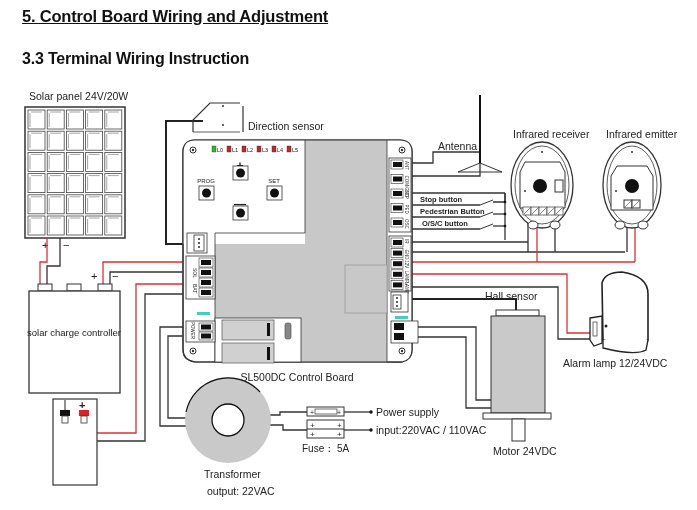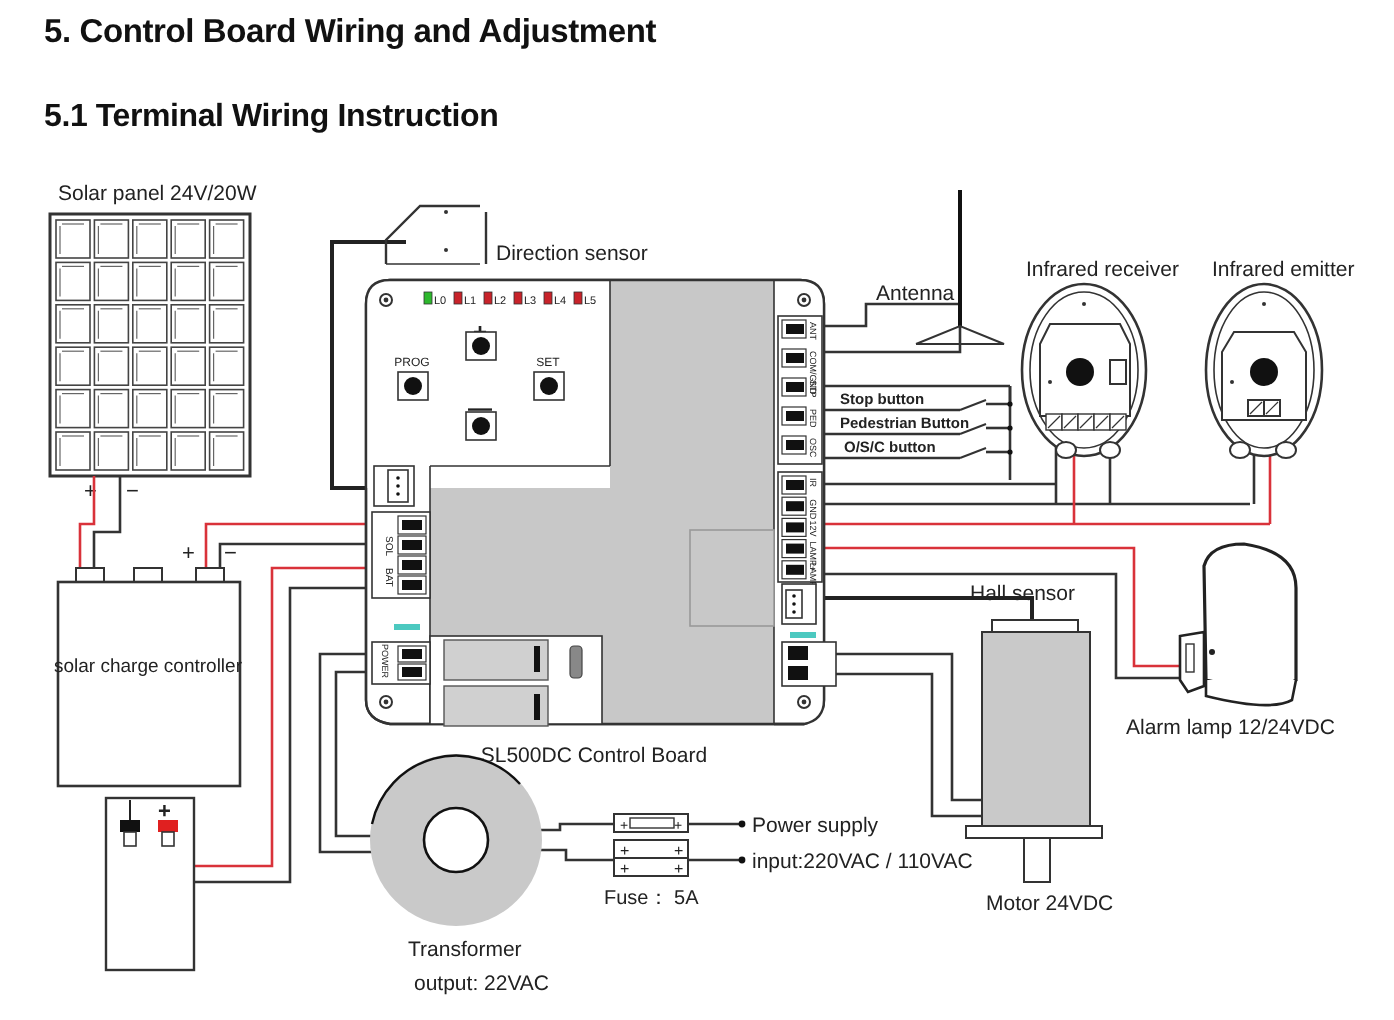--- a/index.html
+++ b/index.html
@@ -1,26 +1,26 @@
 <!DOCTYPE html>
 <html><head>
 <meta charset="utf-8">
 <style>
   html, body { margin: 0; padding: 0; background: #ffffff; }
   body { width: 697px; height: 510px; position: relative; overflow: hidden; font-family: "Liberation Sans", sans-serif; }
-  .h1 { position: absolute; left: 22px; top: 7px; font-size: 16.5px; font-weight: bold; color: #111; letter-spacing: -0.2px; }
+  .h1 { position: absolute; left: 22px; top: 7px; font-size: 16.5px; font-weight: bold; color: #111; letter-spacing: -0.2px; text-decoration: underline; }
   .h2 { position: absolute; left: 22px; top: 50px; font-size: 16px; font-weight: bold; color: #111; letter-spacing: -0.2px; }
   svg { position: absolute; left: 0; top: 0; }
   svg text { font-family: "Liberation Sans", sans-serif; fill: #222; }
 </style>
 </head>
 <body>
 
 <div class="h1">5. Control Board Wiring and Adjustment</div>
-<div class="h2">5.1 Terminal Wiring Instruction</div>
+<div class="h2">3.3 Terminal Wiring Instruction</div>
 
 <svg width="697" height="510" viewBox="0 0 697 510">
 
   <g>
     <text x="29" y="100" font-size="10.5">Solar panel 24V/20W</text>
     <rect x="25" y="107" width="100" height="131" fill="#fff" stroke="#333" stroke-width="1.5"></rect>
     <g id="solar-cells">
         <g>
           <rect x="28" y="110" width="17" height="19" fill="#fff" stroke="#444" stroke-width="0.8"></rect>
           <line x1="30" y1="113" x2="30" y2="127" stroke="#666" stroke-width="0.6"></line>

